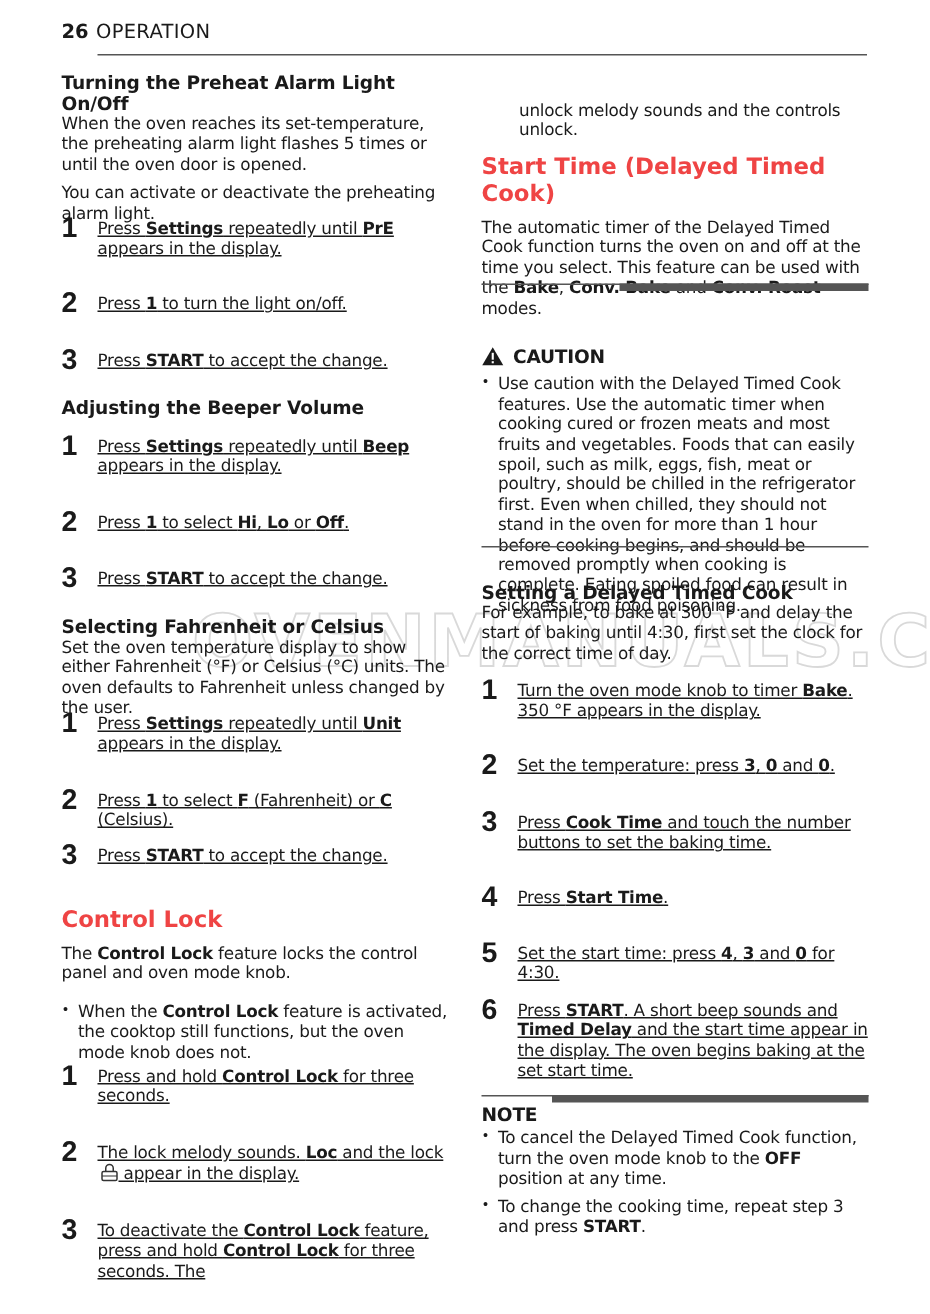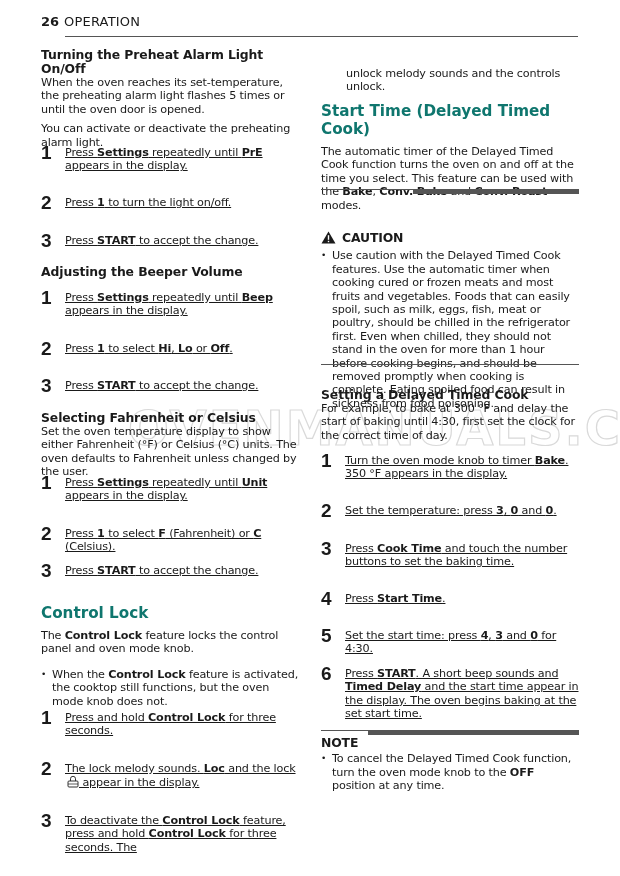--- a/index.html
+++ b/index.html
@@ -10,21 +10,21 @@
     .abs { position: absolute; }
     .page-num { left: 41px; top: 14px; font-size: 13px; font-weight: bold; letter-spacing: 0; }
     .section-name { left: 64px; top: 14px; font-size: 13px; letter-spacing: 0.2px; }
     .header-rule { left: 65px; top: 36px; width: 513px; height: 0; border-top: 1.3px solid #555; }
 
     .col { position: absolute; font-size: 11.2px; line-height: 13.4px; letter-spacing: -0.15px; }
     .col-left { left: 41px; width: 258px; }
     .col-right { left: 321px; width: 258px; }
 
     .h3 { font-weight: bold; font-size: 12.4px; line-height: 14px; letter-spacing: -0.1px; }
-    .h2 { font-weight: bold; font-size: 15.2px; color: #0f766e; letter-spacing: 0; line-height: 18px; }
+    .h2 { font-weight: bold; font-size: 15.2px; color: #ef4444; letter-spacing: 0; line-height: 18px; }
     p { margin: 0; }
     b { font-weight: bold; }
 
     .step { position: absolute; left: 0; width: 258px; }
     .step-num {
       position: absolute; left: 0; top: -3px; font-family: "Liberation Sans", sans-serif;
       font-weight: bold; font-size: 19px; line-height: 19px;
     }
     .step-text { position: absolute; left: 24px; top: 0; width: 236px; text-decoration: underline; }
 
@@ -187,13 +187,14 @@
     <span class="step-num">6</span>
     <span class="step-text"><span>Press </span><b>START</b><span>. A short beep sounds and </span><b>Timed Delay</b><span> and the start time appear in the display. The oven begins baking at the set start time.</span></span>
   </div>
 </div>
 
 <div class="box-rule-thin" style="left:321px;top:730px;width:258px;"></div>
 <div class="box-rule-thick" style="left:368px;top:730px;width:211px;"></div>
 <div class="col col-right" style="top:736px;">
   <div class="note-title">NOTE</div>
   <div class="bullet" style="margin-top:3px;"><span>To cancel the Delayed Timed Cook function, turn the oven mode knob to the </span><b>OFF</b><span> position at any time.</span></div>
+  <div class="bullet" style="margin-top:5px;"><span>To change the cooking time, repeat step 3 and press </span><b>START</b><span>.</span></div>
 </div>
 
 </body></html>

